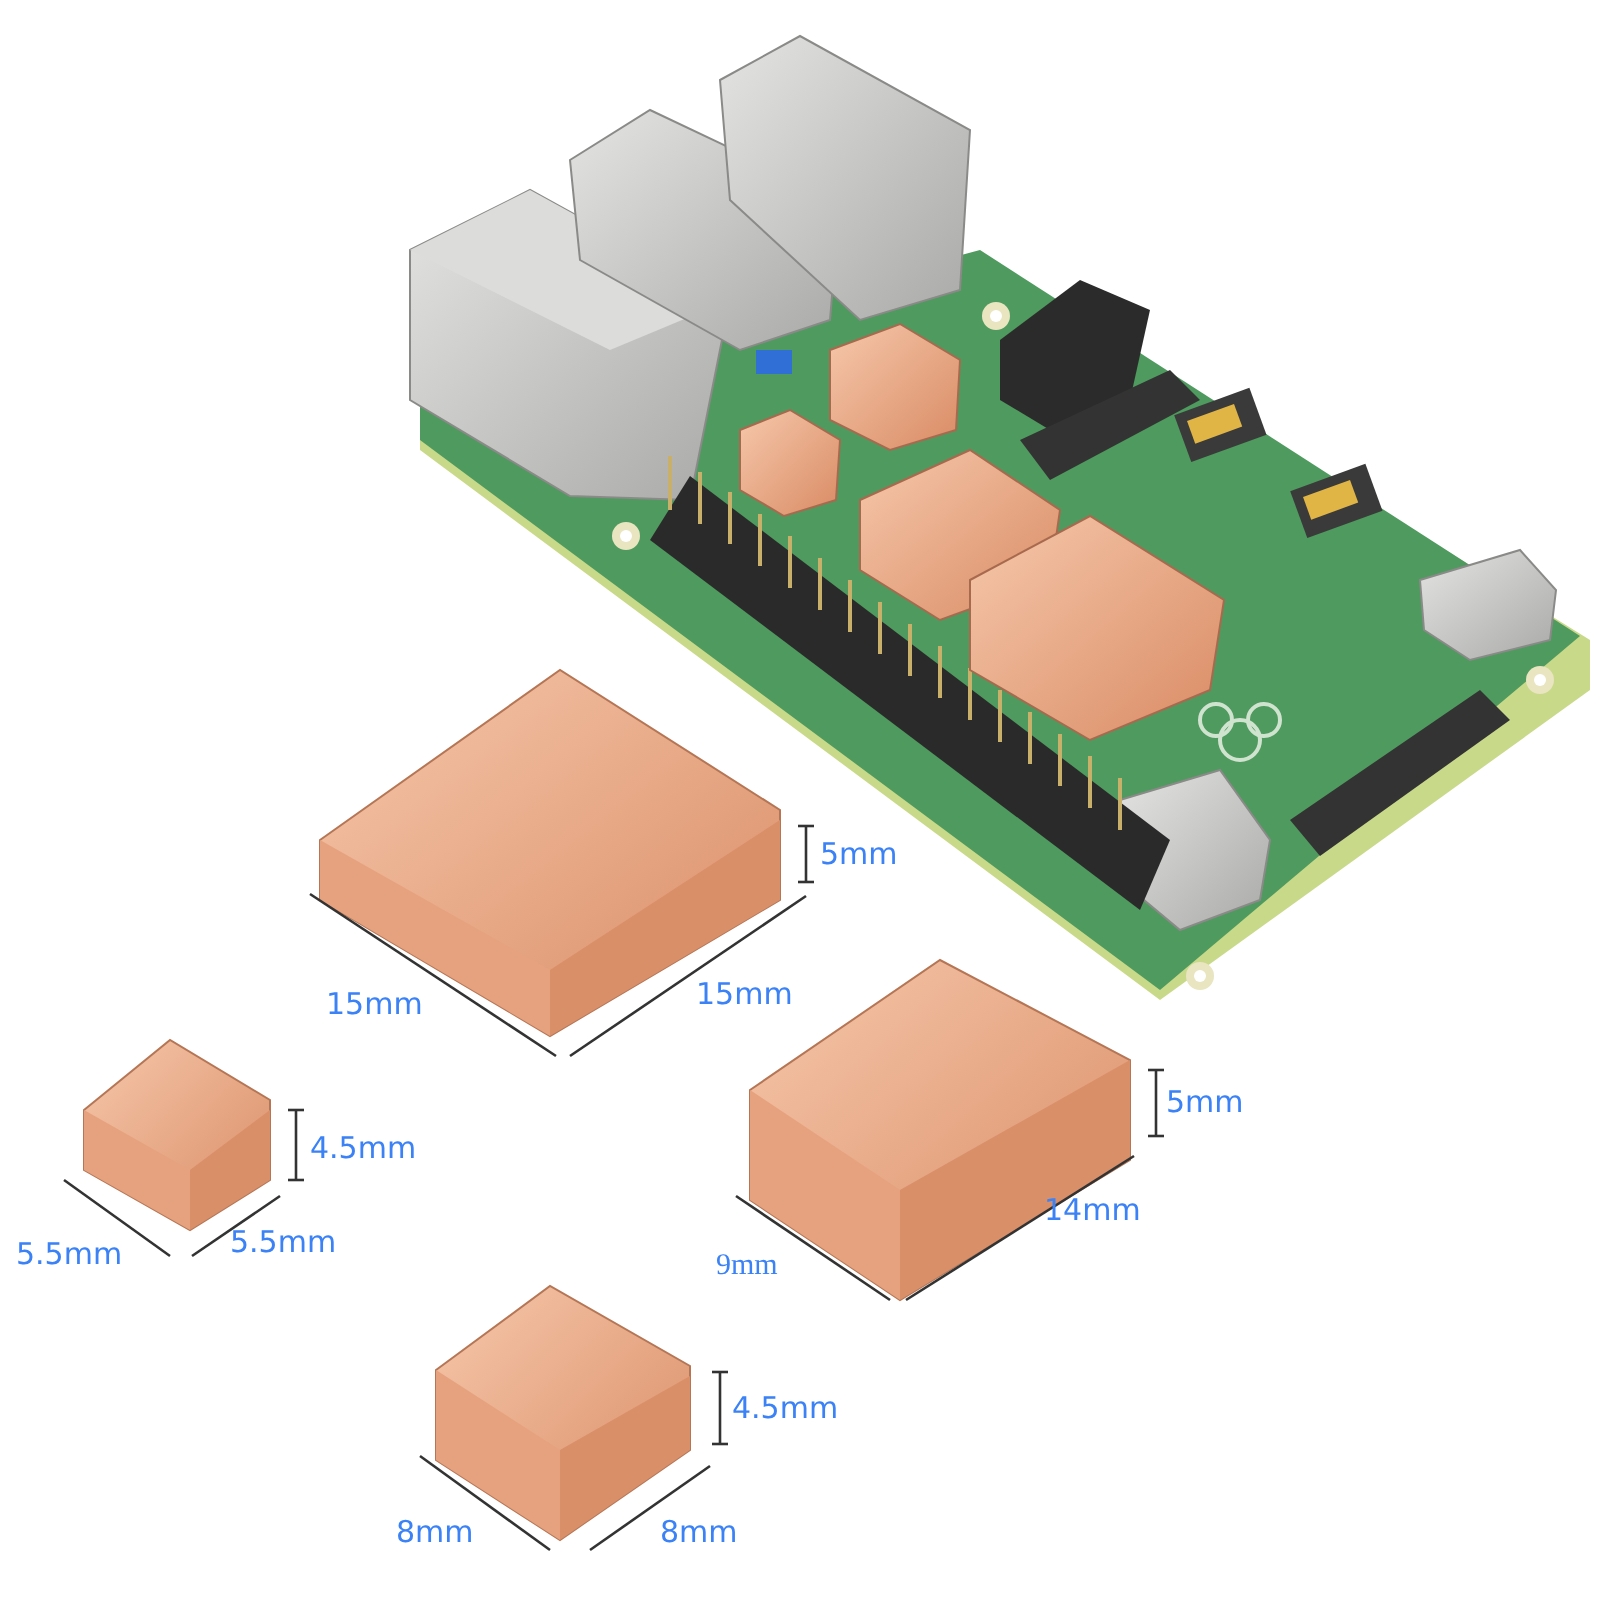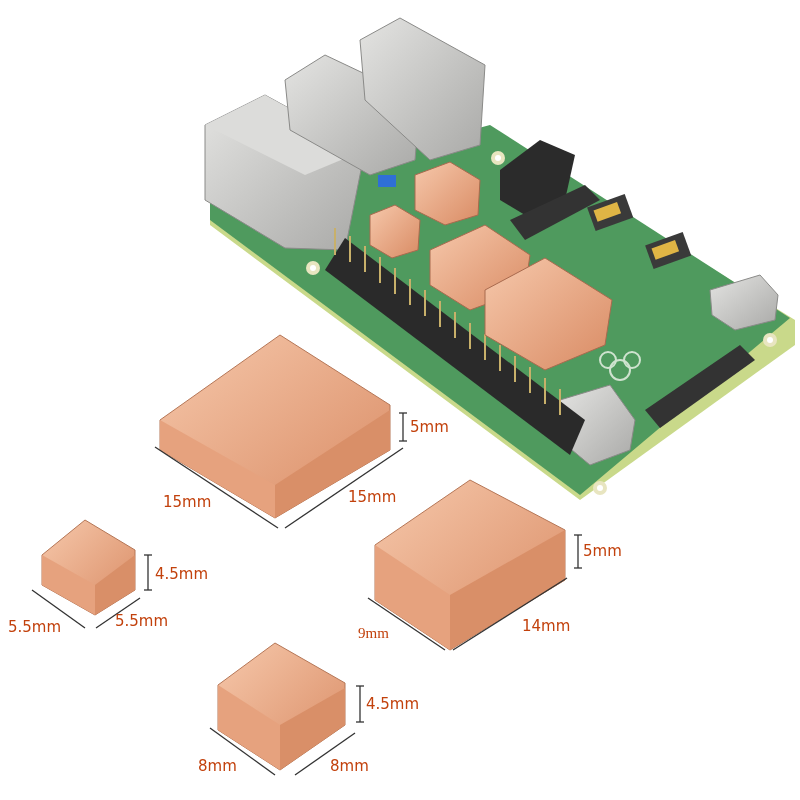--- a/index.html
+++ b/index.html
@@ -1,17 +1,17 @@
 <!DOCTYPE html>
 <html><head>
 <meta charset="utf-8">
 <style>
   html, body { margin:0; padding:0; background:#ffffff; }
   body { width:800px; height:800px; position:relative; overflow:hidden; font-family:"DejaVu Sans", sans-serif; }
-  .label { position:absolute; font-size:15px; color:#c2410c; white-space:nowrap; }
+  .label { position:absolute; font-size:15px; color:#3b82f6; white-space:nowrap; }
   svg { position:absolute; left:0; top:0; }
 </style>
 </head>
 <body>
 
 <svg width="800" height="800">
   <defs>
     <linearGradient id="cu" x1="0" y1="0" x2="1" y2="1">
       <stop offset="0" stop-color="#f6c8ab"></stop>
       <stop offset="1" stop-color="#d98b64"></stop>
@@ -149,17 +149,17 @@
 <div class="label" style="left:410px;top:418px;">5mm</div>
 <div class="label" style="left:163px;top:493px;">15mm</div>
 <div class="label" style="left:348px;top:488px;">15mm</div>
 
 <div class="label" style="left:155px;top:565px;">4.5mm</div>
 <div class="label" style="left:8px;top:618px;">5.5mm</div>
 <div class="label" style="left:115px;top:612px;">5.5mm</div>
 
 <div class="label" style="left:583px;top:542px;">5mm</div>
 <div class="label" style="left:358px;top:625px;font-family:Liberation Serif, serif;">9mm</div>
-<div class="label" style="left:522px;top:617px;">14mm</div>
+<div class="label" style="left:522px;top:596px;">14mm</div>
 
 <div class="label" style="left:366px;top:695px;">4.5mm</div>
 <div class="label" style="left:198px;top:757px;">8mm</div>
 <div class="label" style="left:330px;top:757px;">8mm</div>
 
 </body></html>

